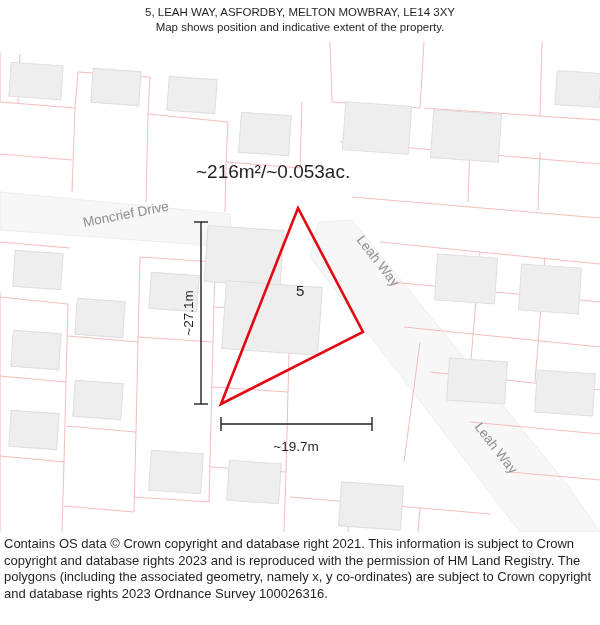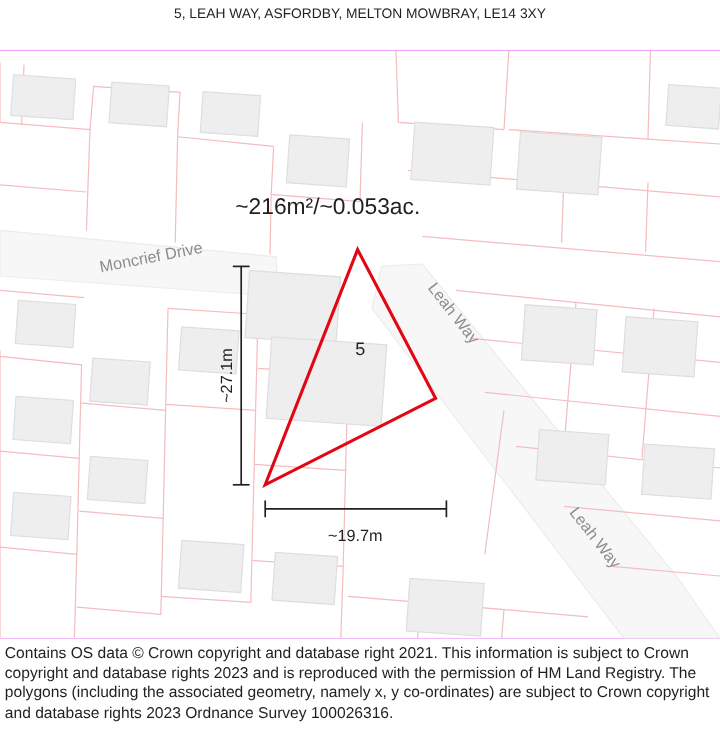--- a/index.html
+++ b/index.html
@@ -40,21 +40,21 @@
     line-height: 15px;
     color: #231f20;
   }
   
   .map {
     position: absolute;
     top: 42px;
     left: 0;
     width: 600px;
     height: 490px;
-    background: #d946ef;
+    background: #8b5cf6;
     overflow: hidden;
   }
   .map svg {
     display: block;
   }
   
   .footer {
     position: absolute;
     top: 536px;
     left: 0;
@@ -82,20 +82,21 @@
     fill: #8d8d8d;
   }
 </style>
 </head>
 <body>
 
 <div class="page">
 
   <div class="header">
     <div class="title">5, LEAH WAY, ASFORDBY, MELTON MOWBRAY, LE14 3XY</div>
+    <div class="subtitle">Map shows position and indicative extent of the property.</div>
   </div>
 
   <div class="map">
     <svg width="600" height="490" viewBox="0 0 600 490" xmlns="http://www.w3.org/2000/svg">
 
       <rect x="0" y="0" width="600" height="490" fill="#ffffff"></rect>
 
       <g>
 
         <polygon points="0,150 230,172 232,205 0,188" fill="#f7f7f7" stroke="#ececec" stroke-width="1"></polygon>

